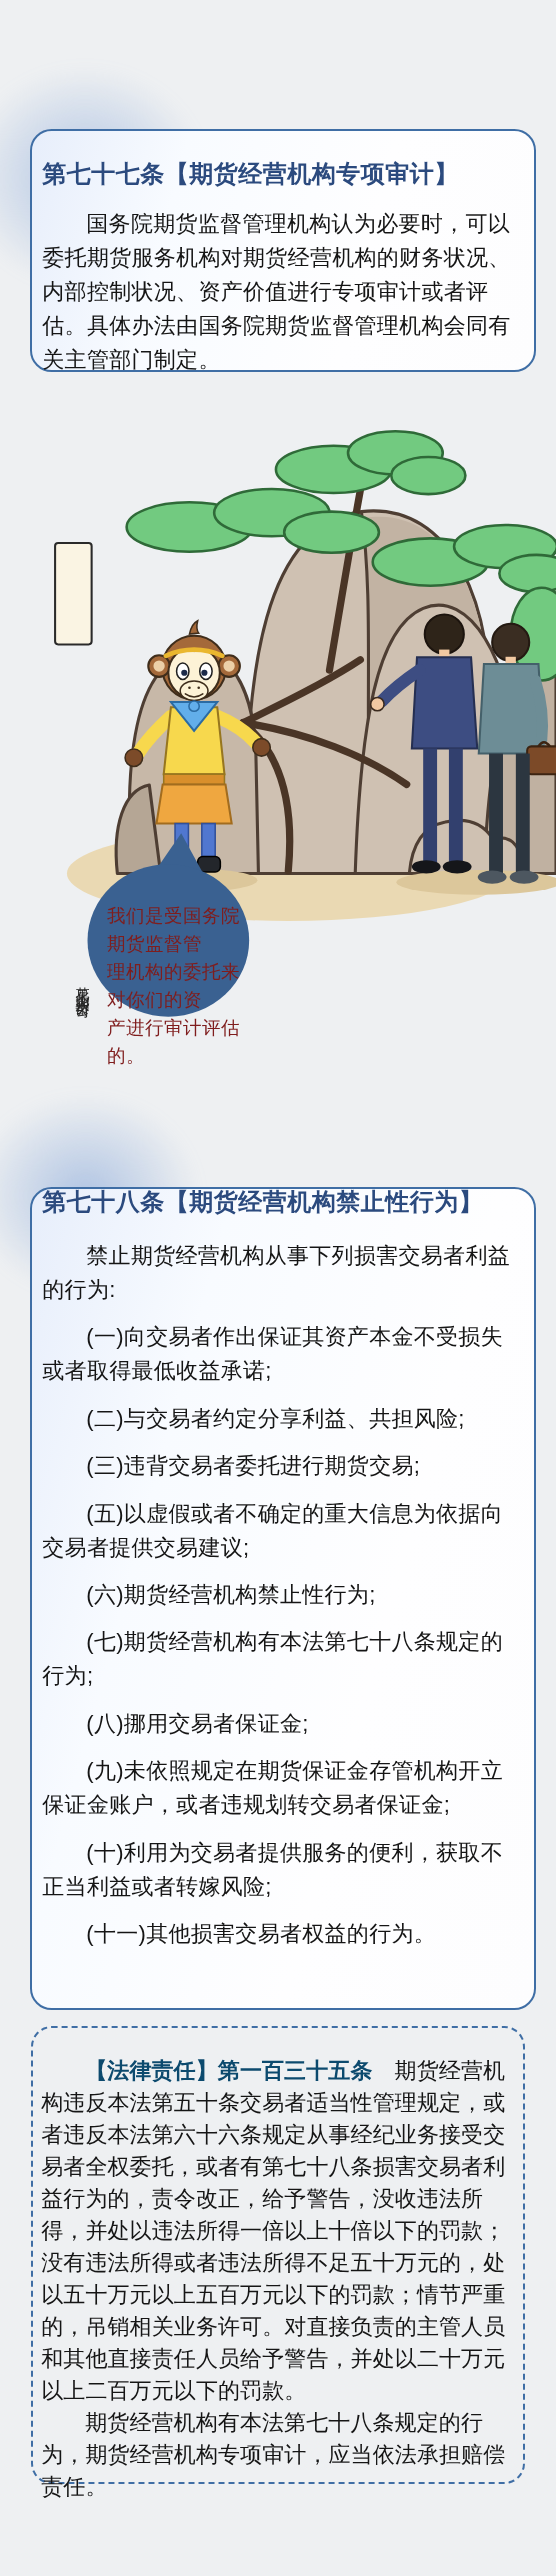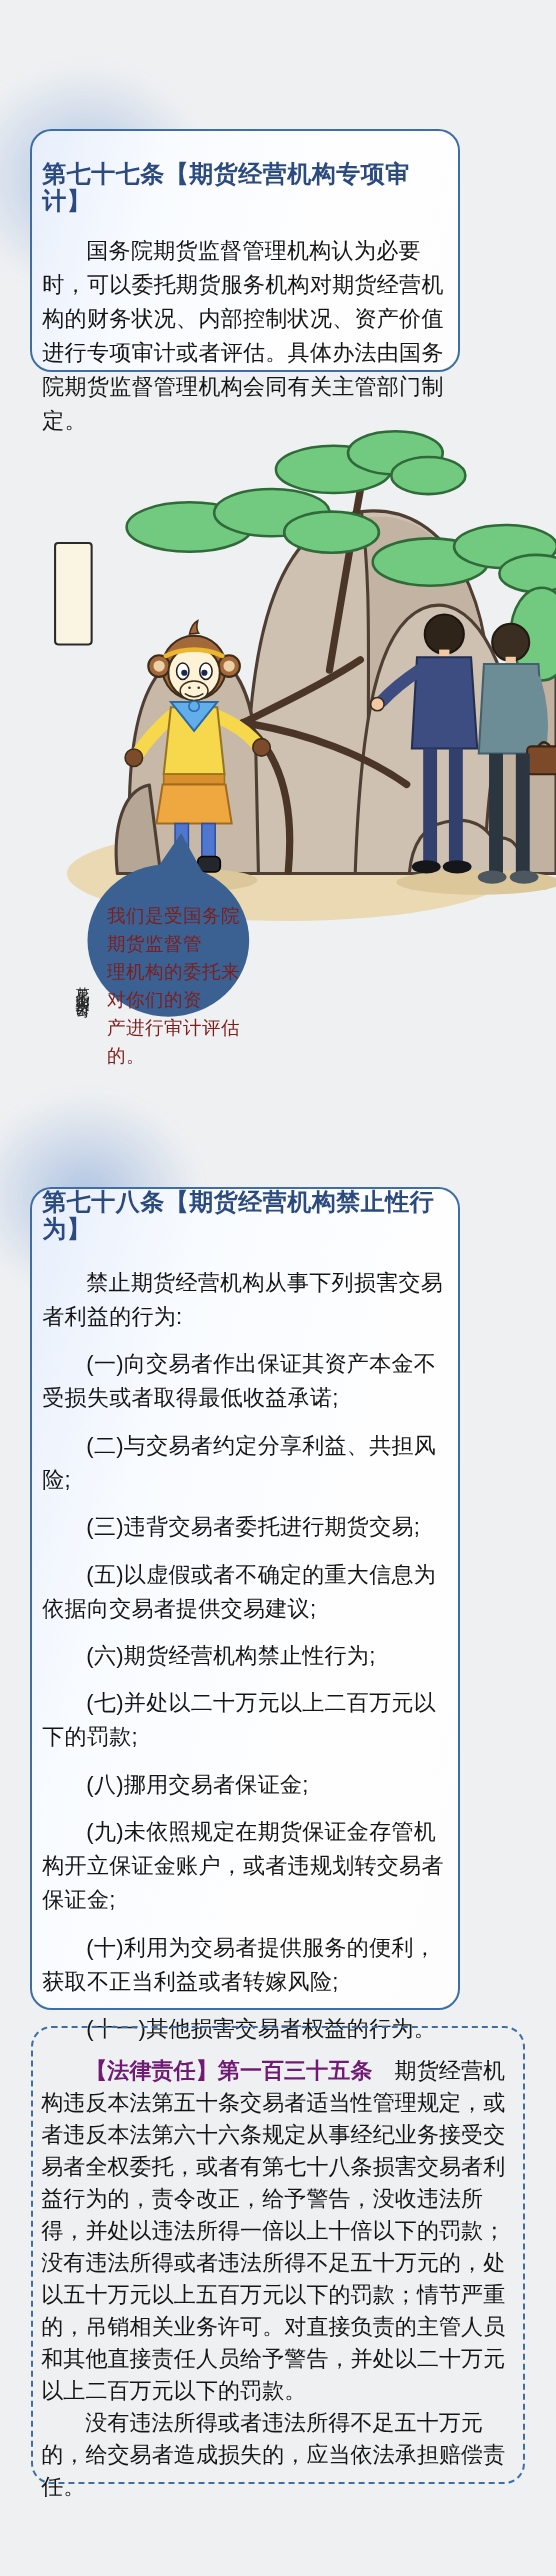--- a/index.html
+++ b/index.html
@@ -4,21 +4,21 @@
 <style>
   html,body{margin:0;padding:0;background:#e4e6e9;}
   .page{position:relative;width:556px;height:3808px;margin:0 auto;background:#eef0f2;overflow:hidden;
         font-family:"Liberation Sans",sans-serif;}
   .blob{position:absolute;border-radius:50%;
         background:radial-gradient(closest-side, rgba(125,160,214,.55), rgba(125,160,214,0));
         filter:blur(8.2px);z-index:0;}
   .blob1{left:-36px;top:67px;width:242px;height:222px;}
   .blob2{left:-28px;top:1095px;width:227px;height:201px;}
 
-  .card{position:absolute;left:30px;width:430px;box-sizing:border-box;
+  .card{position:absolute;left:30px;width:506px;box-sizing:border-box;
         border:2.1px solid #3f6ea5;border-radius:21.6px;
         background:linear-gradient(105deg,#e7eefb 0%,#f8fbff 28%,#fefeff 65%,#fdfdfe 100%);
         z-index:1;padding:0 12.4px 0 10.3px;}
   .card77{top:129px;height:243px;}
   .card78{top:1187px;height:823px;}
   .card h2{margin:0;font-family:"Liberation Serif",serif;font-weight:700;
            font-size:24px;line-height:27px;color:#2b4a7e;letter-spacing:0.5px;}
   .card77 h2{padding-top:30px;}
   .card78 h2{}
   .bodytext{margin:0;font-size:22px;line-height:34px;color:#151515;
@@ -36,21 +36,21 @@
              font-size:14px;letter-spacing:3.1px;color:#222;text-align:center;
              font-family:"Liberation Sans",sans-serif;z-index:2;}
 
   .bubble-text{position:absolute;color:#7f1d1d;z-index:2;font-family:"DejaVu Sans",sans-serif;}
   .bubble1-text{left:107px;top:902px;width:134px;font-size:18.5px;line-height:28px;letter-spacing:0.5px;}
 
   .legalbox{position:absolute;left:31px;top:2026px;width:494px;height:458px;box-sizing:border-box;
             border:2.1px dashed #3f6ea5;border-radius:20.6px;z-index:1;
             padding:27px 13.4px 0 8.2px;}
   .legalbox p{margin:0;font-size:22px;line-height:32px;color:#151515;text-indent:2em;letter-spacing:0.1px;}
-  .legalbox strong{font-weight:700;color:#701a75;}
+  .legalbox strong{font-weight:700;color:#0c4a6e;}
 </style>
 </head>
 <body>
 
 <div class="page">
 
   <div class="blob blob1"></div>
   <div class="blob blob2"></div>
 
   <section class="card card77">
@@ -171,26 +171,26 @@
   </div>
 
   <section class="card card78">
     <h2>第七十八条【期货经营机构禁止性行为】</h2>
     <p class="bodytext intro">禁止期货经营机构从事下列损害交易者利益的行为:</p>
     <p class="bodytext item">(一)向交易者作出保证其资产本金不受损失或者取得最低收益承诺;</p>
     <p class="bodytext item">(二)与交易者约定分享利益、共担风险;</p>
     <p class="bodytext item">(三)违背交易者委托进行期货交易;</p>
     <p class="bodytext item">(五)以虚假或者不确定的重大信息为依据向交易者提供交易建议;</p>
     <p class="bodytext item">(六)期货经营机构禁止性行为;</p>
-    <p class="bodytext item">(七)并处以二十万元以上二百万元以下的罚款;</p>
+    <p class="bodytext item">(七)期货经营机构有本法第七十八条规定的行为;</p>
     <p class="bodytext item">(八)挪用交易者保证金;</p>
     <p class="bodytext item">(九)未依照规定在期货保证金存管机构开立保证金账户，或者违规划转交易者保证金;</p>
     <p class="bodytext item">(十)利用为交易者提供服务的便利，获取不正当利益或者转嫁风险;</p>
     <p class="bodytext item">(十一)其他损害交易者权益的行为。</p>
   </section>
 
   <section class="legalbox">
     <p><strong>【法律责任】第一百三十五条</strong><span>　期货经营机构违反本法第五十条交易者适当性管理规定，或者违反本法第六十六条规定从事经纪业务接受交易者全权委托，或者有第七十八条损害交易者利益行为的，责令改正，给予警告，没收违法所得，并处以违法所得一倍以上十倍以下的罚款；没有违法所得或者违法所得不足五十万元的，处以五十万元以上五百万元以下的罚款；情节严重的，吊销相关业务许可。对直接负责的主管人员和其他直接责任人员给予警告，并处以二十万元以上二百万元以下的罚款。</span></p>
-    <p>没有违法所得或者违法所得不足五十万元的，给交易者造成损失的，应当依法承担赔偿责任。</p>
+    <p>期货经营机构有本法第七十八条规定的行为，期货经营机构专项审计，应当依法承担赔偿责任。</p>
   </section>
 
 </div>
 
 
 </body></html>

